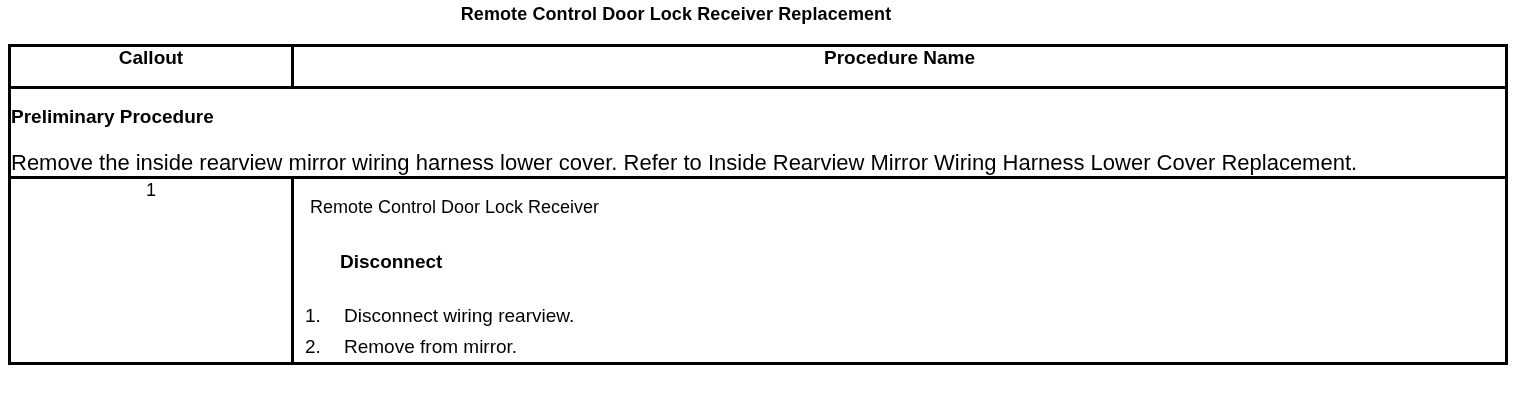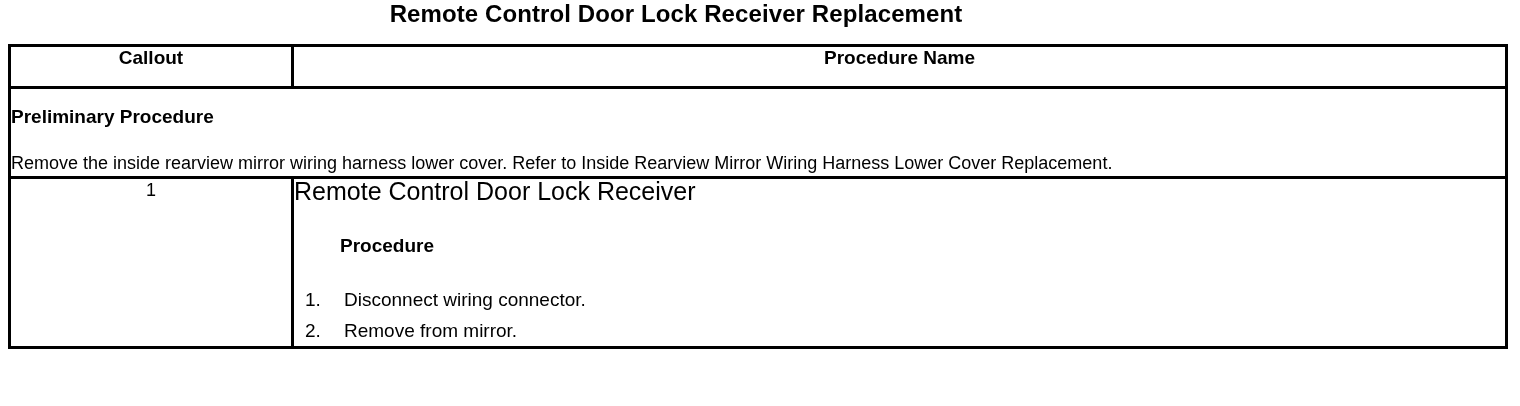--- a/index.html
+++ b/index.html
@@ -21,21 +21,21 @@
     height: 406px;
   }
 
   
   .doc-title {
     position: absolute;
     left: 0;
     top: 2px;
     width: 1352px;
     text-align: center;
-    font-size: 24px;
+    font-size: 18px;
     font-weight: bold;
     letter-spacing: 0.1px;
     line-height: 24px;
     white-space: nowrap;
   }
 
   
   table.proc-table {
     position: absolute;
     left: 8px;
@@ -72,42 +72,42 @@
     padding: 6px 8px 10px 8px;
     vertical-align: top;
   }
   .prelim-heading {
     font-size: 19px;
     font-weight: bold;
     line-height: 24px;
     margin: 16px 0 1px 0;
   }
   .prelim-body {
-    font-size: 18px;
+    font-size: 22px;
     font-weight: normal;
     line-height: 26px;
     margin: 21px 0 0 0;
     max-width: 1390px;
   }
 
   
   td.callout-num {
     text-align: center;
     vertical-align: middle;
     font-size: 18px;
     line-height: 22px;
   }
   td.component {
     padding: 10px 8px 8px 8px;
     vertical-align: top;
   }
   .component-name {
-    font-size: 25px;
+    font-size: 18px;
     line-height: 24px;
-    margin: 0;
+    margin: 16px;
   }
   .procedure-heading {
     font-size: 19px;
     font-weight: bold;
     line-height: 24px;
     margin: 31px 0 0 46px;
   }
   ol.steps {
     margin: 26px 0 0 0;
     padding: 0 0 0 0;
@@ -151,24 +151,24 @@
       <tr>
         <td class="prelim" colspan="2">
           <div class="prelim-heading">Preliminary Procedure</div>
           <div class="prelim-body">Remove the inside rearview mirror wiring harness lower cover. Refer to Inside Rearview Mirror Wiring Harness Lower Cover Replacement.</div>
         </td>
       </tr>
       <tr>
         <td class="callout-num">1</td>
         <td class="component">
           <div class="component-name">Remote Control Door Lock Receiver</div>
-          <div class="procedure-heading">Procedure</div>
+          <div class="procedure-heading">Disconnect</div>
           <ol class="steps">
             <li>
-              <span class="step-num">1.</span><span>Disconnect wiring connector.</span>
+              <span class="step-num">1.</span><span>Disconnect wiring rearview.</span>
             </li>
             <li>
               <span class="step-num">2.</span><span>Remove from mirror.</span>
             </li>
           </ol>
         </td>
       </tr>
     </tbody>
   </table>
 

